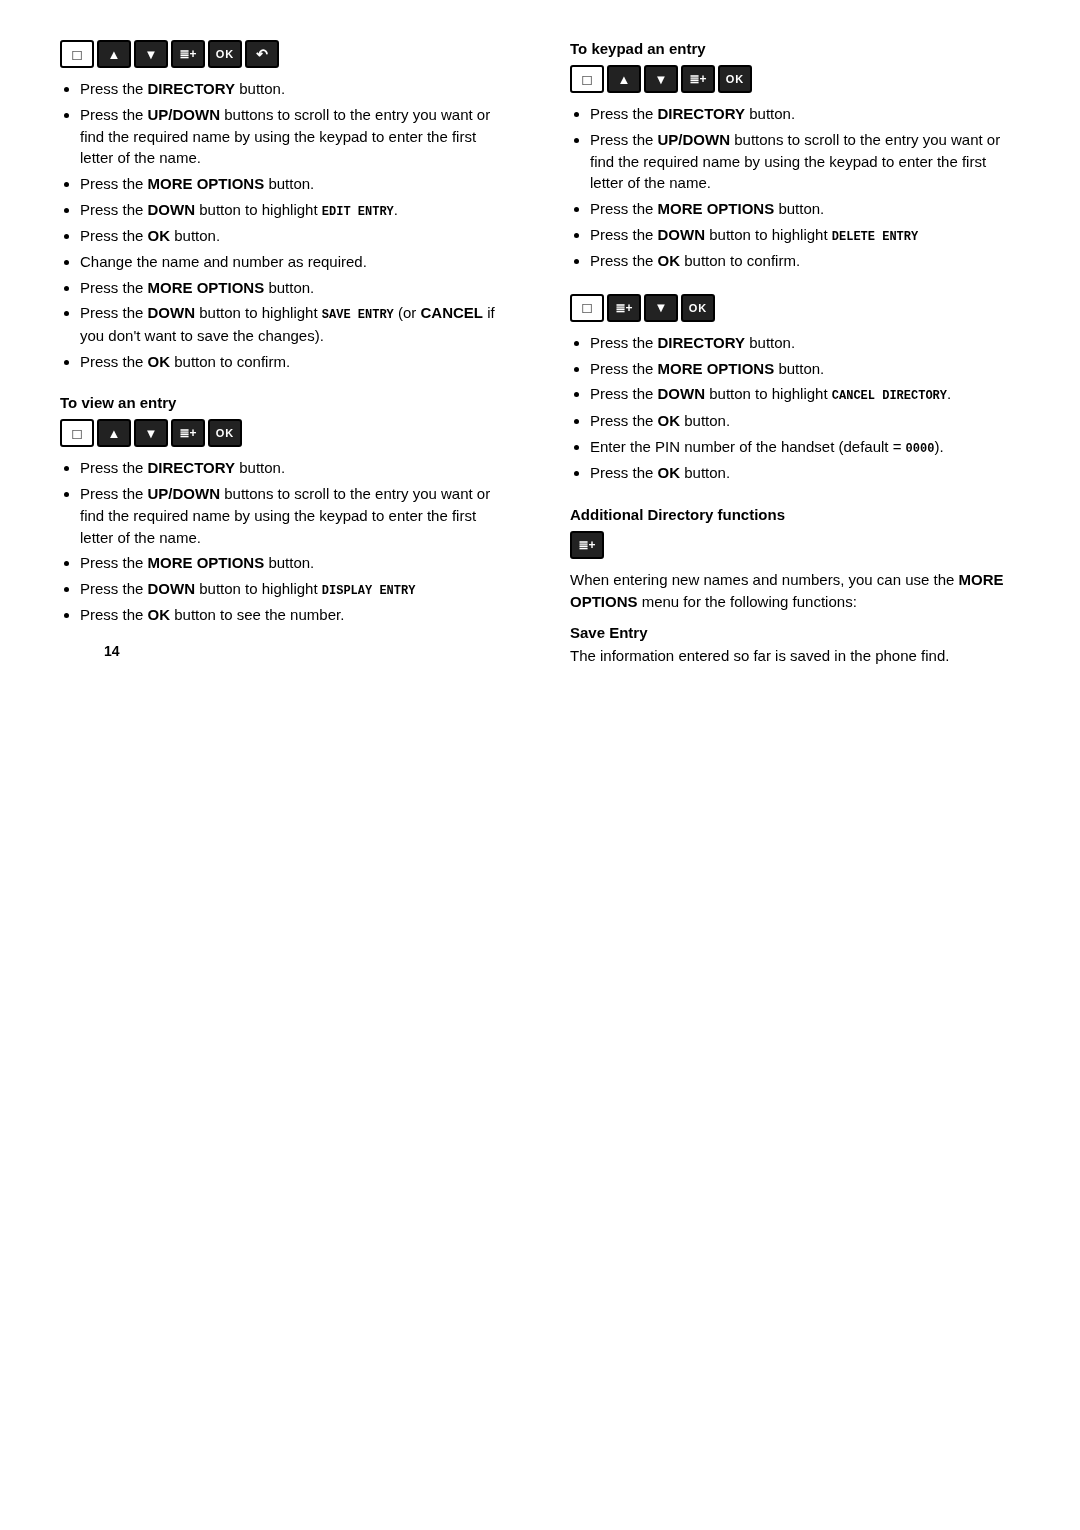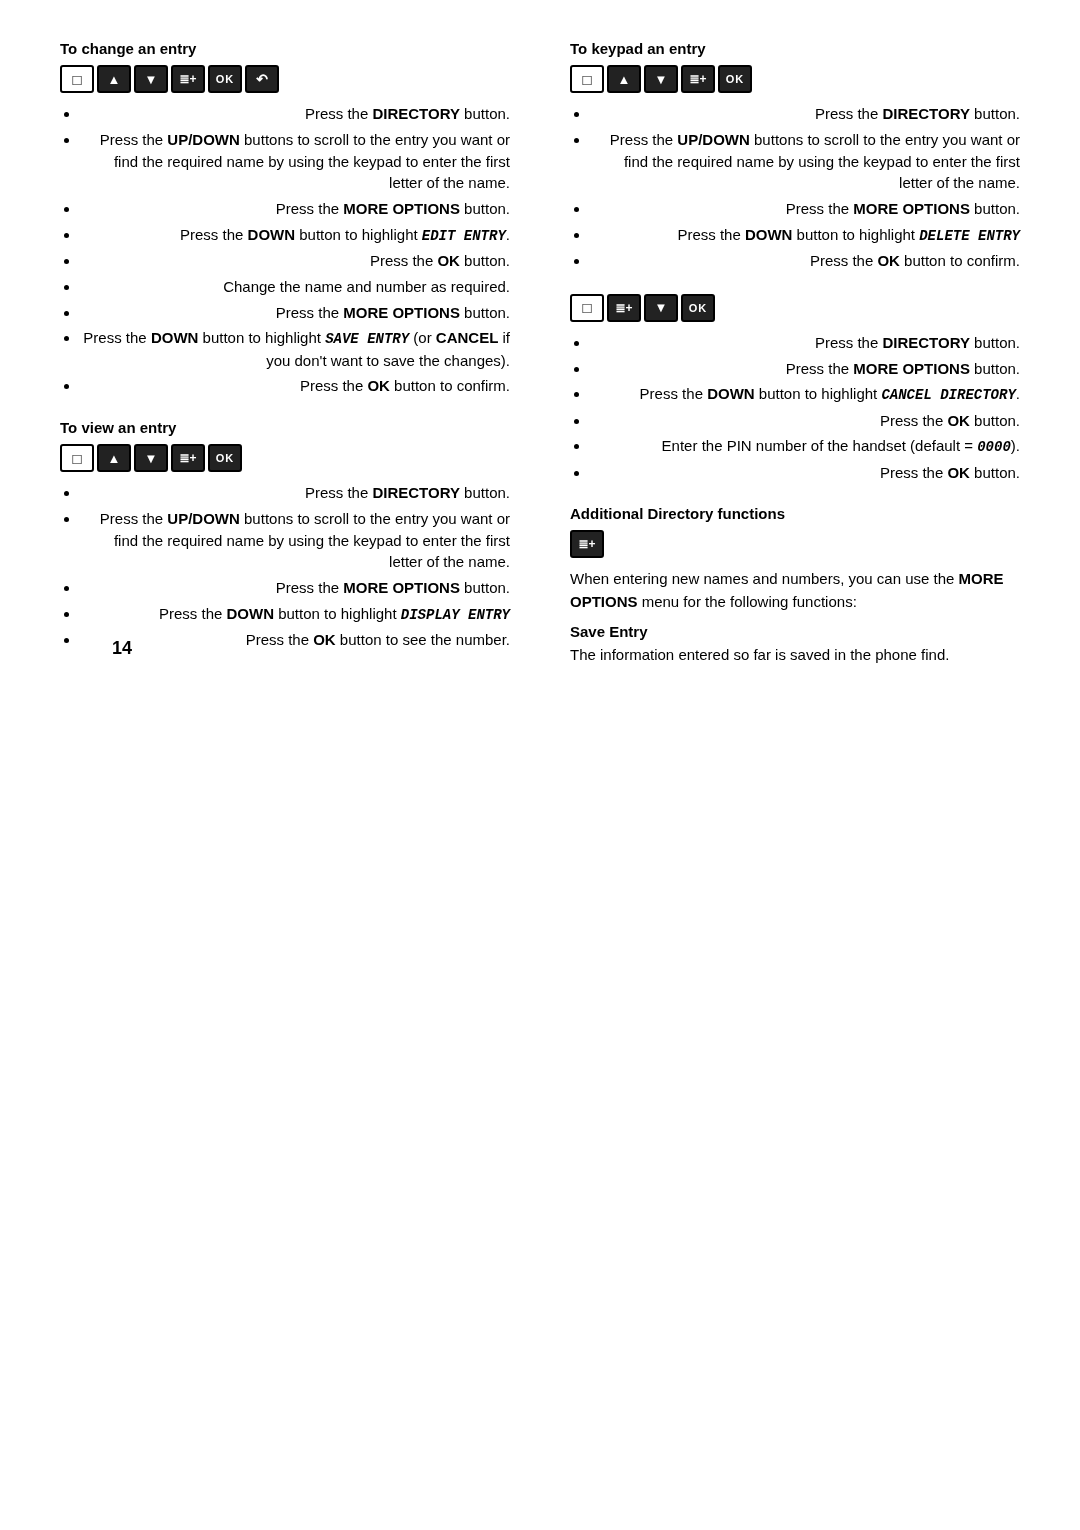--- a/index.html
+++ b/index.html
@@ -60,41 +60,39 @@
     }
     ul {
       list-style: disc;
       margin-left: 20px;
       margin-bottom: 10px;
     }
     ul li {
       margin-bottom: 4px;
       line-height: 1.45;
       font-size: 15px;
-      text-align: right;
     }
     .italic-mono {
       font-family: 'Courier New', Courier, monospace;
-      font-style: italic;
-      font-weight: bold;
-      font-size: 14px;
+      font-weight: bold;
+      font-size: 12px;
     }
     .bold-text {
       font-weight: bold;
     }
     p {
       font-size: 15px;
       line-height: 1.5;
       margin-bottom: 10px;
     }
     .page-number {
       position: absolute;
       bottom: 30px;
-      left: 52px;
-      font-size: 18px;
+      left: 44px;
+      font-size: 14px;
       font-weight: bold;
     }
     .left-col {
       padding-right: 10px;
     }
     .right-col {
       padding-left: 10px;
     }
     .col-section {
       margin-bottom: 22px;
@@ -103,21 +101,20 @@
 </head>
 <body>
 
 <div style="position:relative;">
 
   <div class="page-layout">
 
     <div class="left-col">
 
       <div class="col-section">
-        <div class="section-title">To change an entry</div>
         <div class="button-row">
           <span class="btn-icon light" style="font-size:15px;">□</span>
           <span class="btn-icon">▲</span>
           <span class="btn-icon">▼</span>
           <span class="btn-icon" style="font-size:12px;">≣+</span>
           <span class="btn-icon ok" style="font-size:11px; letter-spacing:1px;">OK</span>
           <span class="btn-icon back" style="font-size:14px;">↶</span>
         </div>
         <ul>
           <li>Press the <span class="bold-text">DIRECTORY</span> button.</li>

